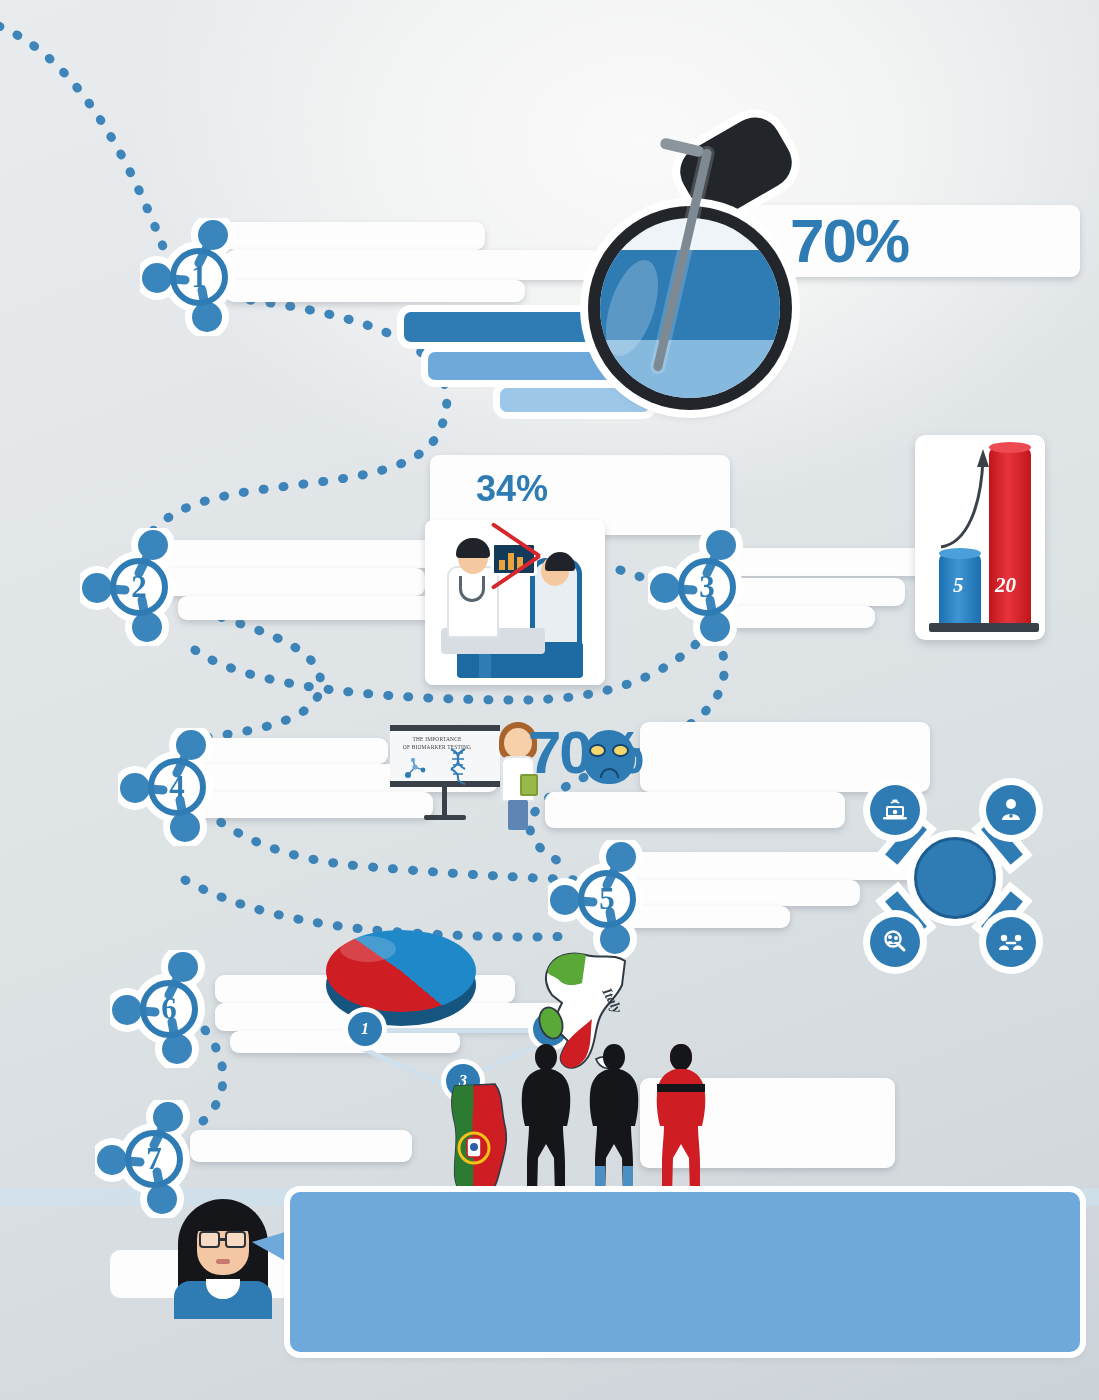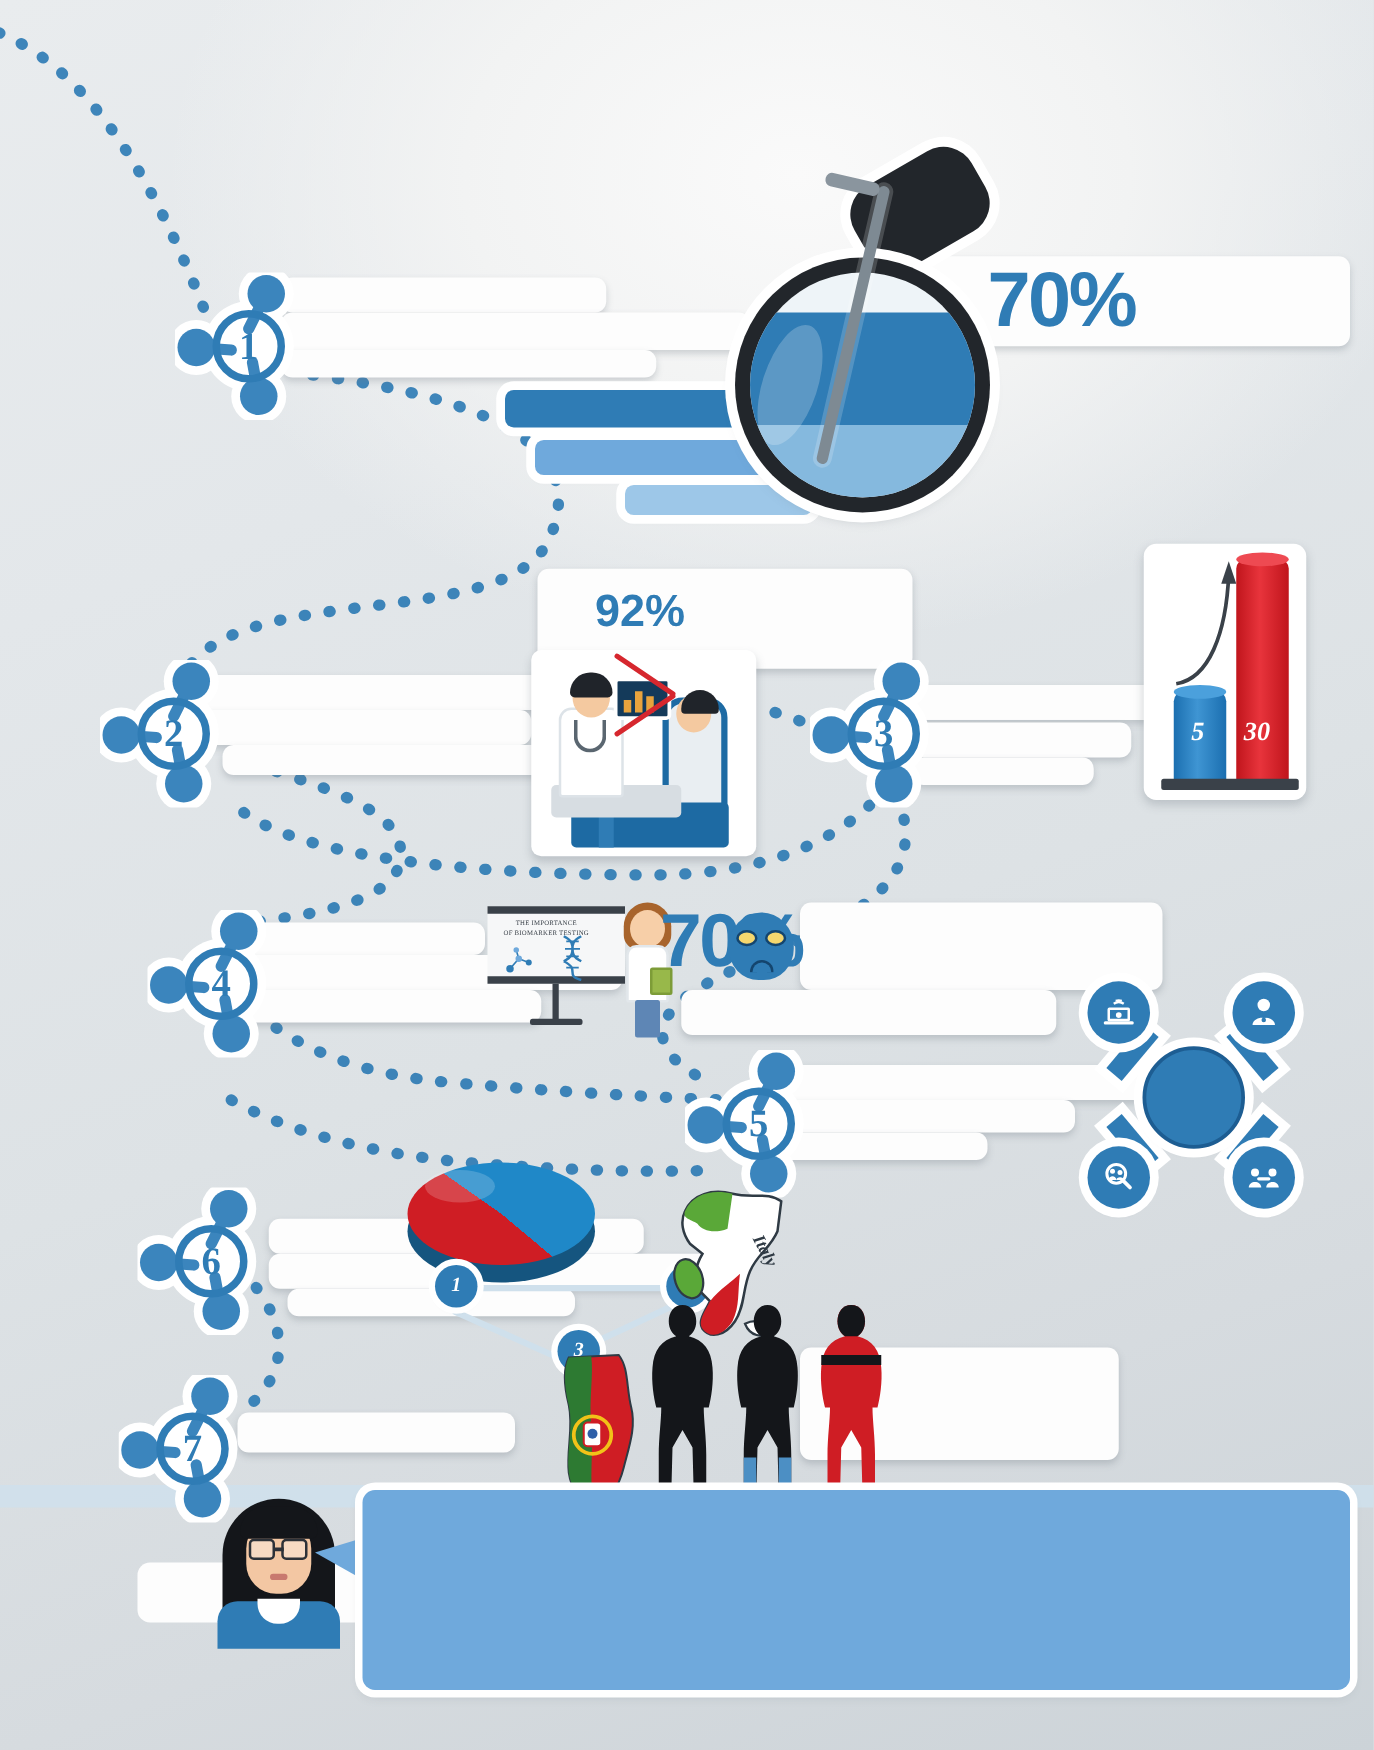--- a/index.html
+++ b/index.html
@@ -235,21 +235,21 @@
       <div class="liq-top"></div>
       <div class="liq-bot"></div>
       <div class="liq-hl"></div>
     </div>
     <div class="therm"></div>
     <div class="therm-top"></div>
   </div>
   <div class="pct70">70%</div>
 
   <div class="mask" style="left:430px;top:455px;width:300px;height:80px;"></div>
-  <div class="pct60">92%</div>
+  <div class="pct60">34%</div>
 
   <div class="mask" style="left:160px;top:540px;width:325px;height:28px;"></div>
   <div class="mask" style="left:160px;top:568px;width:265px;height:28px;"></div>
   <div class="mask" style="left:178px;top:596px;width:290px;height:24px;"></div>
 
   <div class="node" style="left:80px;top:528px;">
     <div class="halo">
       <svg width="118" height="118" viewBox="0 0 118 118">
         <path d="M73,17 L59,45 M17,60 L45,62 M67,99 L62,72" stroke="#fff" stroke-width="22" stroke-linecap="round"></path>
         <circle cx="73" cy="17" r="22" fill="#fff"></circle>
@@ -314,21 +314,21 @@
   <div class="bc">
     <div class="bc-card"></div>
     <svg class="bc-arrow" viewBox="0 0 64 104">
       <path d="M8,100 C 34,96 48,60 50,12" stroke="#3a4149" stroke-width="3" fill="none"></path>
       <path d="M50,2 L56,20 L44,20 Z" fill="#3a4149"></path>
     </svg>
     <div class="bar-blue"></div>
     <div class="bar-red"></div>
     <div class="bc-floor"></div>
     <div class="bc-lbl" style="left:38px;top:138px;">5</div>
-    <div class="bc-lbl" style="left:80px;top:138px;">30</div>
+    <div class="bc-lbl" style="left:80px;top:138px;">20</div>
   </div>
 
   <div class="mask" style="left:178px;top:738px;width:210px;height:26px;"></div>
   <div class="mask" style="left:178px;top:764px;width:320px;height:28px;"></div>
   <div class="mask" style="left:178px;top:792px;width:255px;height:26px;"></div>
   <div class="mask" style="left:640px;top:722px;width:290px;height:70px;"></div>
   <div class="mask" style="left:545px;top:792px;width:300px;height:36px;"></div>
 
   <div class="node" style="left:118px;top:728px;">
     <div class="halo">

